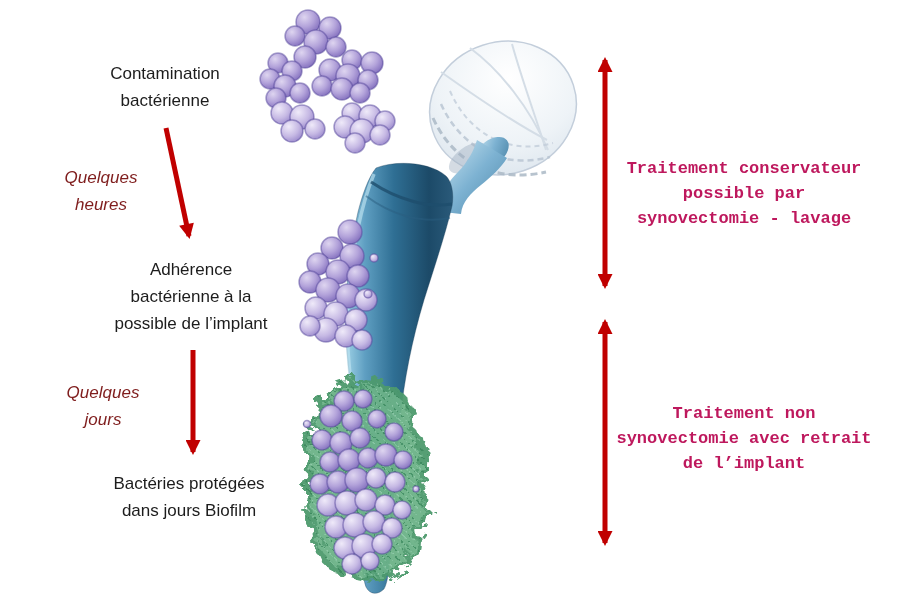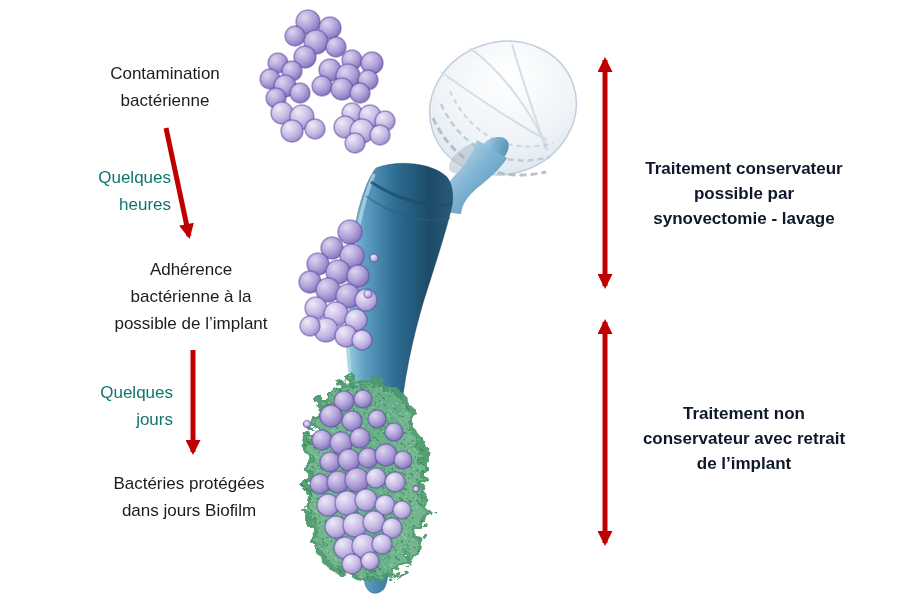--- a/index.html
+++ b/index.html
@@ -6,22 +6,22 @@
   body{
     width:900px;height:600px;position:relative;overflow:hidden;
     background:#ffffff;
     font-family:"Liberation Sans",sans-serif;
   }
   .art{position:absolute;left:0;top:0;width:900px;height:600px;}
   .lbl{
     position:absolute;text-align:center;white-space:pre-line;
     font-size:17px;line-height:27px;color:#1c1c1c;
   }
-  .lbl.blue{color:#0f766e;text-align:right;}
-  .lbl.bold{font-weight:bold;line-height:25px;color:#0f172a;}
+  .lbl.blue{color:#7f1d1d;font-style:italic;}
+  .lbl.bold{font-weight:bold;line-height:25px;color:#be185d;font-family:Liberation Mono, monospace;}
 </style>
 </head>
 <body>
 
 <div>
 
   <svg class="art" viewBox="0 0 900 600" aria-hidden="true">
     <defs>
       <linearGradient id="stemG" x1="0" y1="0" x2="1" y2="0">
         <stop offset="0" stop-color="#9fd2e6"></stop>
@@ -228,16 +228,16 @@
 jours</div>
 
   <div class="lbl" style="left:59px;top:470px;width:260px">Bactéries protégées
 dans jours Biofilm</div>
 
   <div class="lbl bold" style="left:611px;top:156px;width:266px">Traitement conservateur
 possible par
 synovectomie - lavage</div>
 
   <div class="lbl bold" style="left:611px;top:401px;width:266px">Traitement non
-conservateur avec retrait
+synovectomie avec retrait
 de l’implant</div>
 
 </div>
 
 </body></html>

